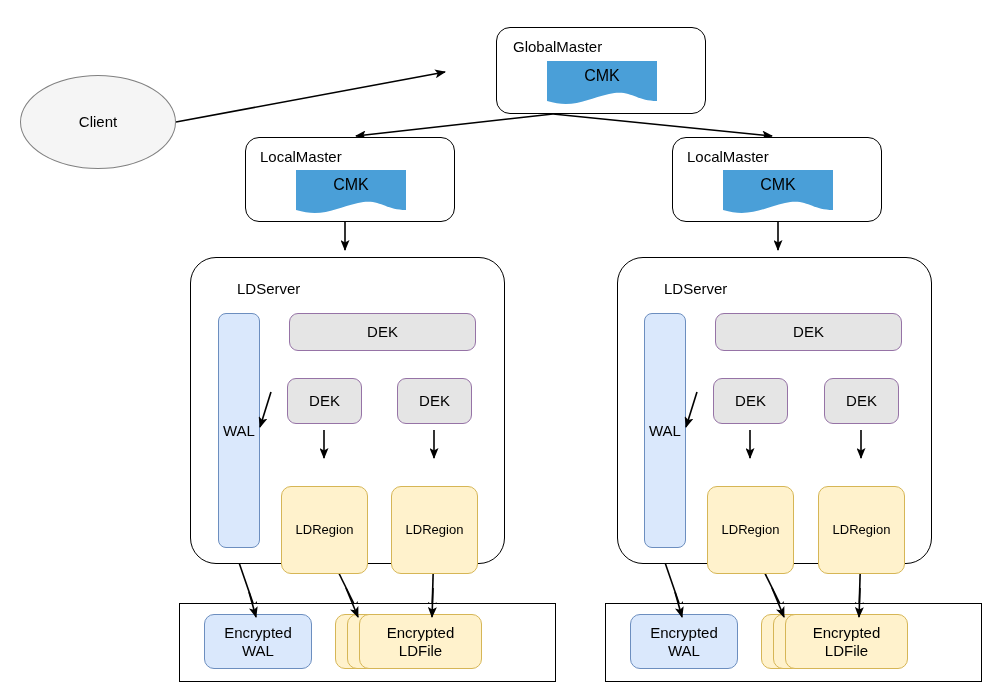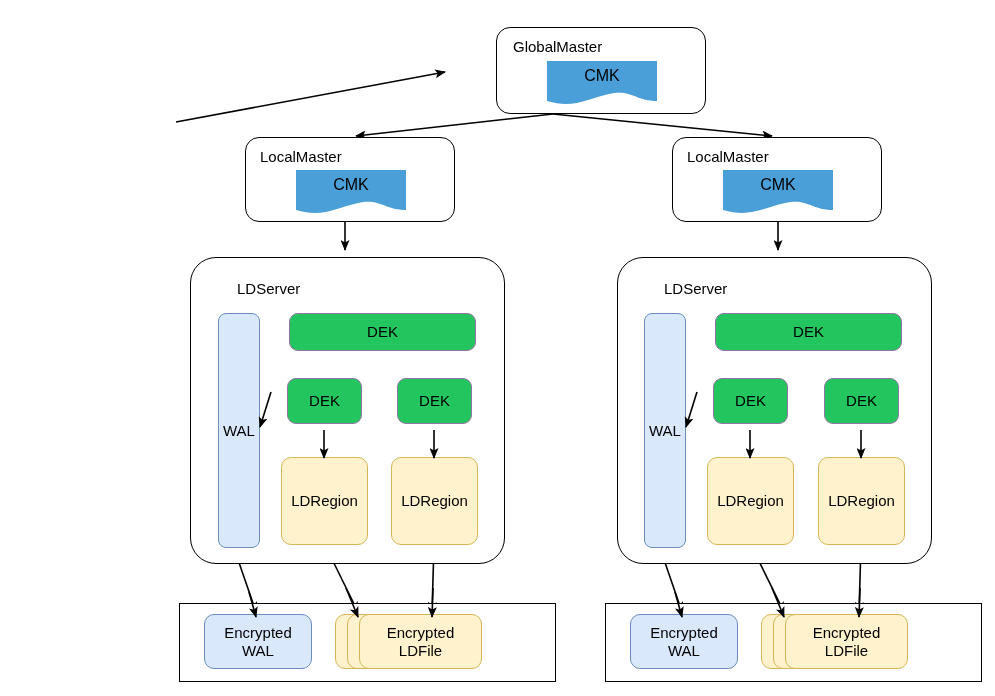--- a/index.html
+++ b/index.html
@@ -51,30 +51,31 @@
     color: #000;
     white-space: nowrap;
   }
   .wal {
     background: #dae8fc;
     border: 1.4px solid #6c8ebf;
     border-radius: 8px;
     font-size: 15px;
   }
   .dek {
-    background: #22c55e;
+    background: #e5e5e5;
     border: 1.4px solid #9673a6;
     border-radius: 9px;
     font-size: 15px;
   }
   .ldregion {
     background: #fff2cc;
     border: 1.4px solid #d6b656;
     border-radius: 10px;
-    font-size: 15px;
+    font-size: 13px;
+    margin-top: 29px;
   }
   .encwal {
     background: #dae8fc;
     border: 1.4px solid #6c8ebf;
     border-radius: 10px;
     font-size: 15px;
   }
   .encfile {
     background: #fff2cc;
     border: 1.4px solid #d6b656;
@@ -140,20 +141,23 @@
     <path d="M434,545 L432,612" fill="none" stroke="#000" stroke-width="1.6" marker-end="url(#ah)"></path>
 
     <path d="M716,332 L686,424" fill="none" stroke="#000" stroke-width="1.6" marker-end="url(#ah)"></path>
     <path d="M750,424 L750,455" fill="none" stroke="#000" stroke-width="1.6" marker-end="url(#ah)"></path>
     <path d="M861,424 L861,455" fill="none" stroke="#000" stroke-width="1.6" marker-end="url(#ah)"></path>
     <path d="M660,548 L682,612" fill="none" stroke="#000" stroke-width="1.6" marker-end="url(#ah)"></path>
     <path d="M751,545 L784,612" fill="none" stroke="#000" stroke-width="1.6" marker-end="url(#ah)"></path>
     <path d="M861,545 L859,612" fill="none" stroke="#000" stroke-width="1.6" marker-end="url(#ah)"></path>
   </svg>
 
+  <div class="node ellipse ttl" style="left:20px; top:75px; width:156px; height:94px;">
+    <span>Client</span>
+  </div>
 
   <div class="node rrect" style="left:473px; top:27px; width:210px; height:87px;margin-left:23px;">
     <span class="ctitle" style="left:16px; top:10px;">GlobalMaster</span>
     <div class="cmk-wrap" style="left:50px; top:33px; width:110px; height:48px;">
       <svg width="110" height="48" viewBox="0 0 110 48">
         <path d="M0,0 L110,0 L110,40 C88,40 84,28 62,33 C40,38 26,48 0,40 Z" fill="#4a9fd8"></path>
       </svg>
       <div class="cmk-label">CMK</div>
     </div>
   </div>

